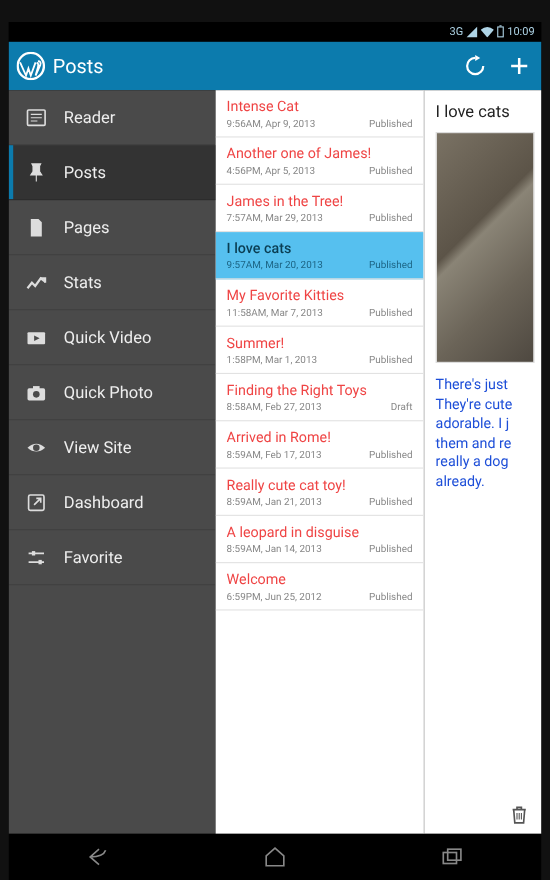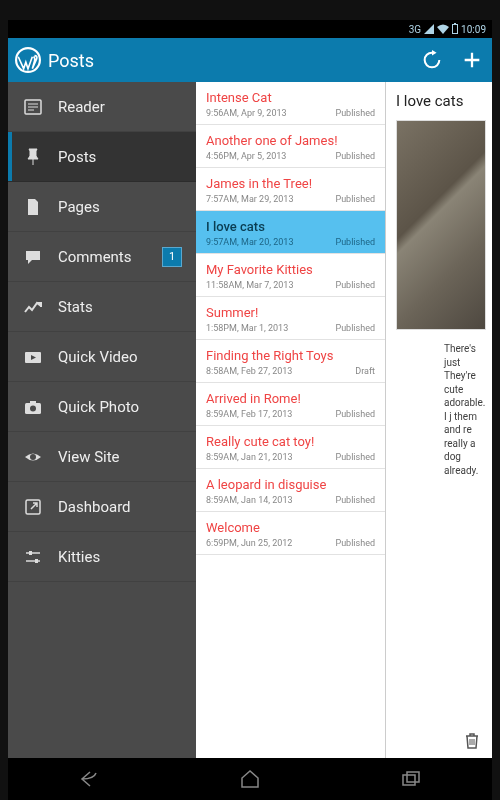--- a/index.html
+++ b/index.html
@@ -32,21 +32,21 @@
 .post-item { padding: 8px 10px 6px; border-bottom: 1px solid #e2e2e2; cursor: pointer; position: relative; }
 .post-item.selected { background: #56c0ef; }
 .post-item .ptitle { font-size: 13px; color: #ef4444; margin-bottom: 3px; white-space: nowrap; overflow: hidden; text-overflow: ellipsis; }
 .post-item.selected .ptitle { color: #0a3d52; font-weight: 500; }
 .post-item .pmeta { display: flex; justify-content: space-between; font-size: 9px; color: #888; }
 .post-item.selected .pmeta { color: #1d6586; }
 
 .detail { flex: 1; background: #fff; padding: 10px 6px 10px 10px; overflow: hidden; position: relative; }
 .detail .dtitle { font-size: 15px; color: #222; margin-bottom: 10px; white-space: nowrap; overflow: hidden; }
 .detail .dimg { width: 100%; height: 210px; background: linear-gradient(135deg,#7a7264,#5c5448 40%,#8a8476 45%,#6b6458 70%,#4e4840); border: 1px solid #ddd; margin-bottom: 12px; }
-.detail .dbody { font-size: 10px; color: #404040; line-height: 1.35; margin-left: 48px; }
+.detail .dbody { font-size: 13px; color: #1d4ed8; line-height: 1.35; }
 .detail .trash { position: absolute; bottom: 8px; right: 10px; cursor: pointer; }
 
 .navbar { position: absolute; bottom: 0; left: 8px; right: 8px; height: 42px; background: #000; display: flex; justify-content: space-around; align-items: center; }
 .nav-btn { width: 50px; height: 28px; display: flex; align-items: center; justify-content: center; cursor: pointer; }
 
 svg { display: block; }
 </style>
 </head>
 <body>
 
@@ -111,29 +111,20 @@
     <span class="icn">
             <svg width="20" height="20" viewBox="0 0 20 20">
               <path d="M5 2 H12 L15 5 V18 H5 Z" fill="#ddd"></path>
             </svg>
           </span>
     <span class="lbl">Pages</span>
   </div>
   <div class="side-item">
     <span class="icn">
             <svg width="20" height="20" viewBox="0 0 20 20">
-              <path d="M3 4 H17 V13 H9 L5 17 V13 H3 Z" fill="#ddd"></path>
-            </svg>
-          </span>
-    <span class="lbl">Comments</span>
-    <span class="badge">1</span>
-  </div>
-  <div class="side-item">
-    <span class="icn">
-            <svg width="20" height="20" viewBox="0 0 20 20">
               <path d="M2 15 L6 10 L9 13 L14 6 L18 9" fill="none" stroke="#ddd" stroke-width="2"></path>
               <path d="M14 6 L18 6 L18 10" fill="none" stroke="#ddd" stroke-width="2"></path>
             </svg>
           </span>
     <span class="lbl">Stats</span>
   </div>
   <div class="side-item">
     <span class="icn">
             <svg width="20" height="20" viewBox="0 0 20 20">
               <rect x="2" y="5" width="16" height="11" rx="1" fill="#ddd"></rect>
@@ -172,21 +163,21 @@
   </div>
   <div class="side-item">
     <span class="icn">
             <svg width="20" height="20" viewBox="0 0 20 20">
               <line x1="3" y1="6" x2="17" y2="6" stroke="#ddd" stroke-width="1.5"></line>
               <line x1="3" y1="14" x2="17" y2="14" stroke="#ddd" stroke-width="1.5"></line>
               <rect x="6" y="4" width="3" height="4" fill="#ddd"></rect>
               <rect x="12" y="12" width="3" height="4" fill="#ddd"></rect>
             </svg>
           </span>
-    <span class="lbl">Kitties</span>
+    <span class="lbl">Favorite</span>
   </div>
 </div>
 
 <div class="post-list" id="post-list">
         <div class="post-item">
           <div class="ptitle">Intense Cat</div>
           <div class="pmeta">
             <span>9:56AM, Apr 9, 2013</span>
             <span>Published</span>
           </div>

